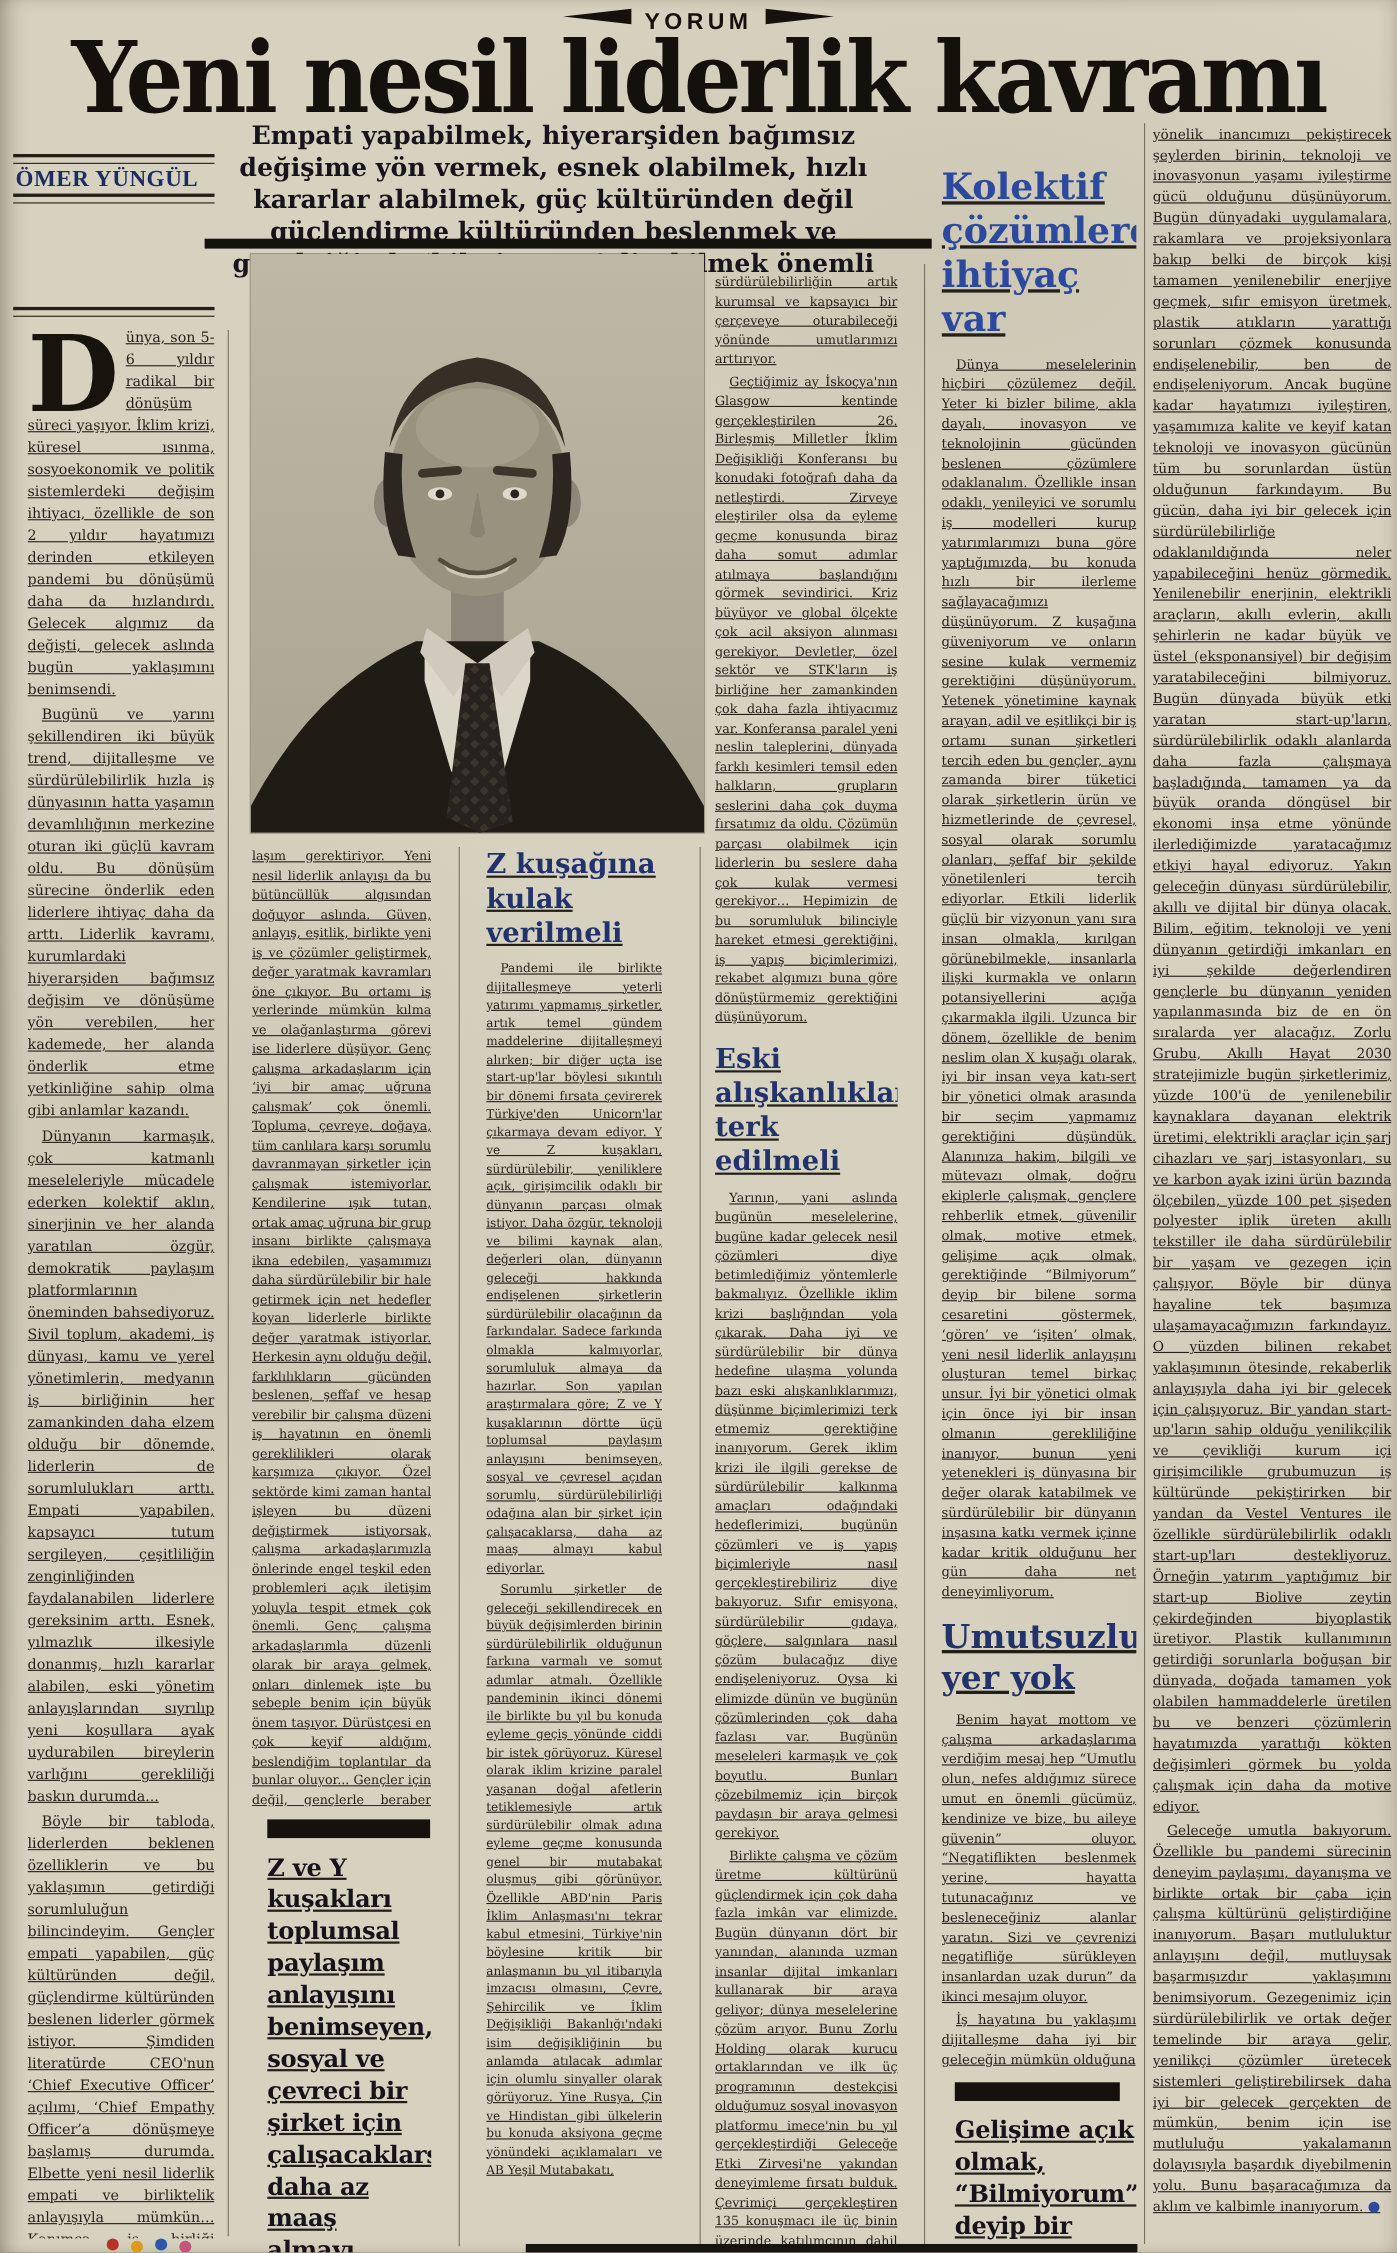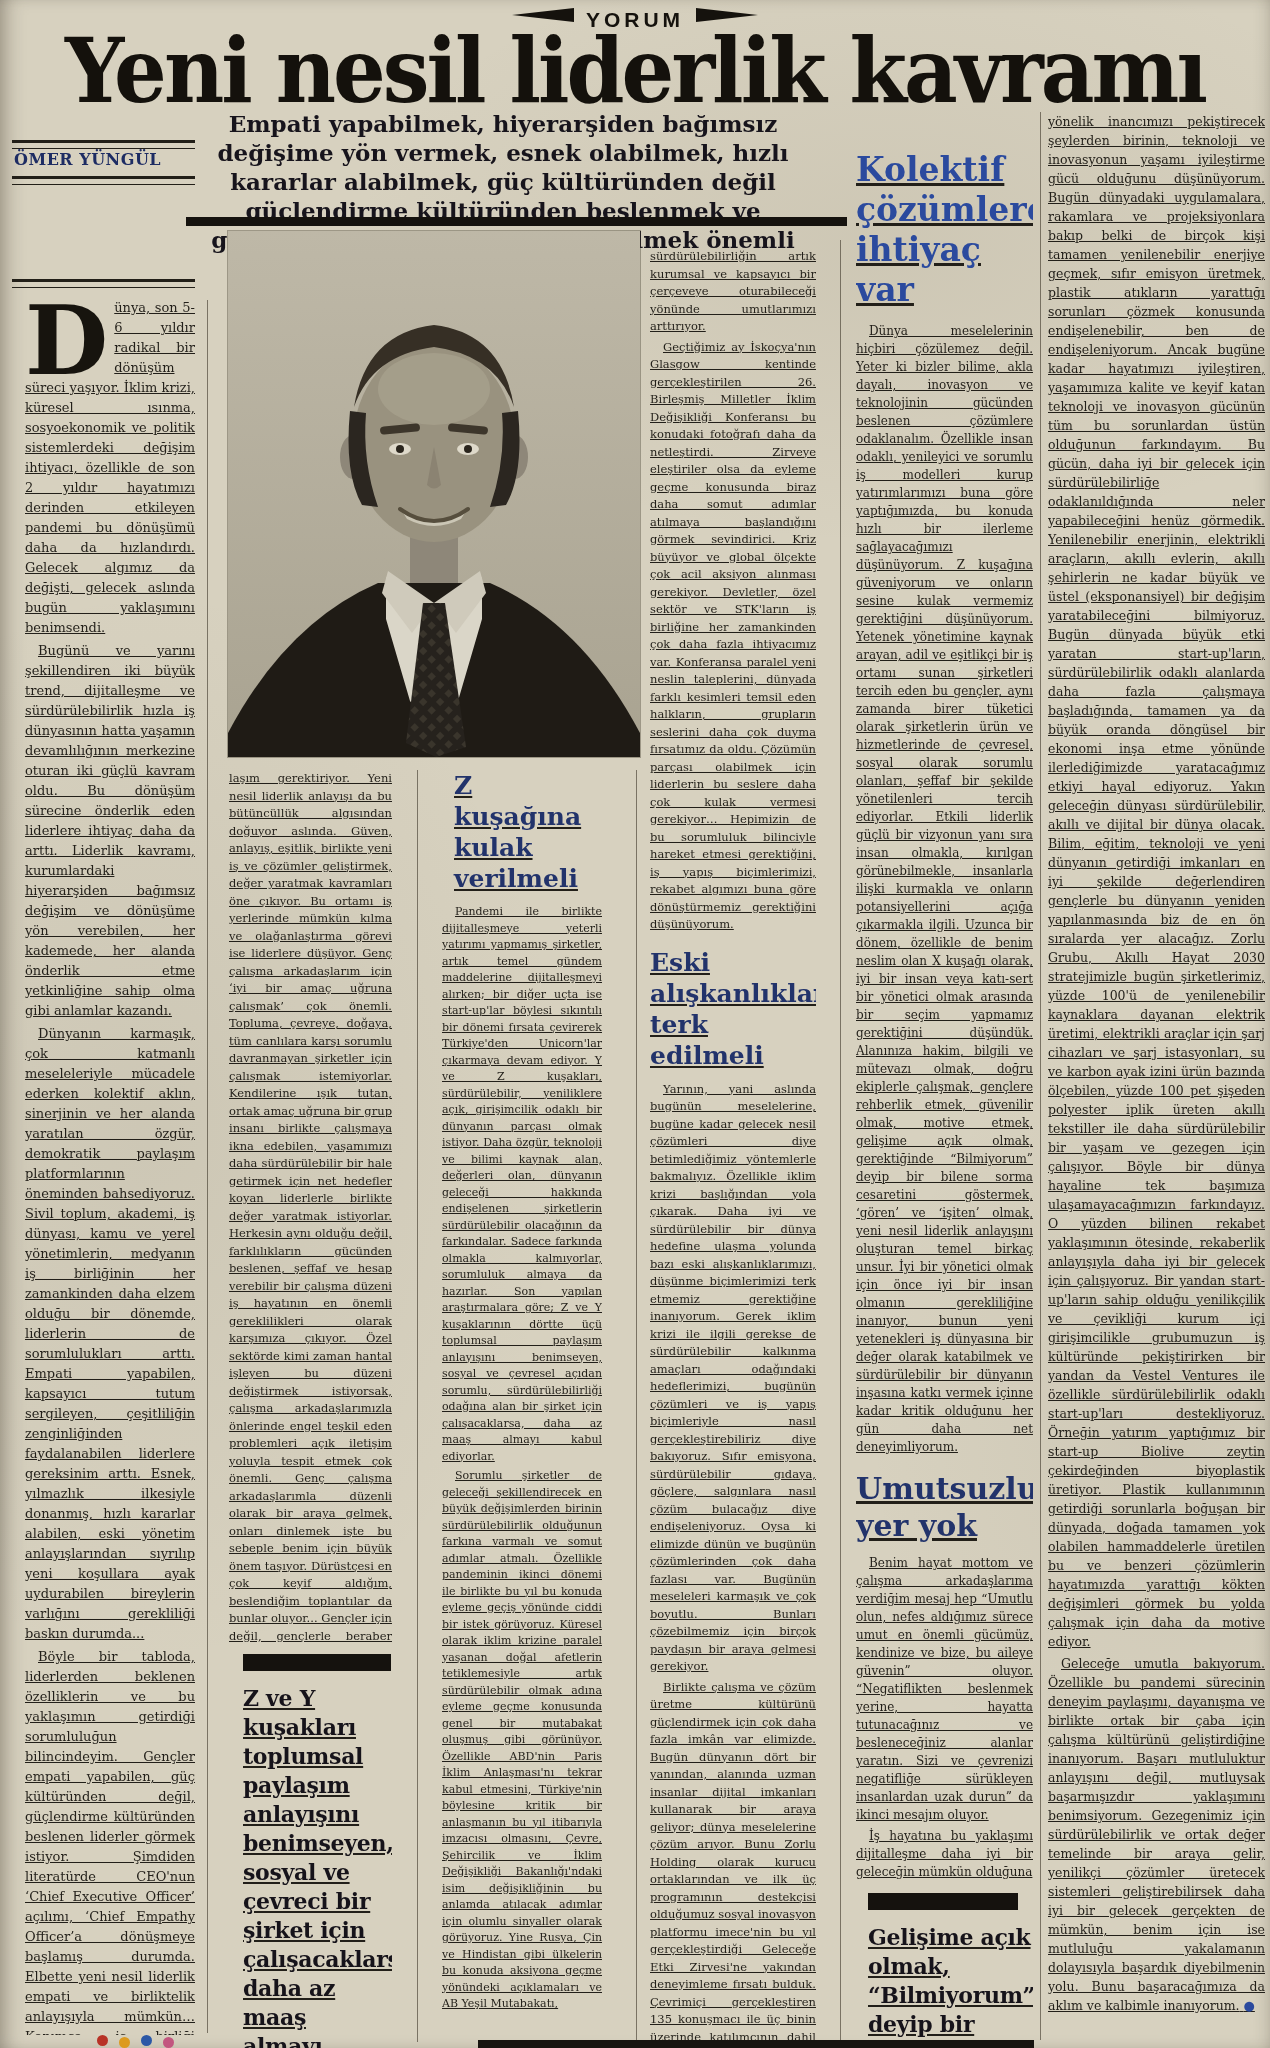--- a/index.html
+++ b/index.html
@@ -18,39 +18,39 @@
   
   .yorum{top:8px;left:0;width:100%;display:flex;align-items:flex-start;justify-content:center;gap:12px;}
   .yorum .word{font-family:"Liberation Sans",sans-serif;font-weight:bold;font-size:21px;letter-spacing:4px;color:#15120d;}
   .tri-l{width:0;height:0;border-top:7px solid transparent;border-bottom:7px solid transparent;border-right:62px solid #15120d;}
   .tri-r{width:0;height:0;border-top:7px solid transparent;border-bottom:7px solid transparent;border-left:62px solid #15120d;}
   
   .headline{top:26px;left:10px;width:1250px;text-align:center;font-size:83px;font-weight:bold;
     letter-spacing:-3px;line-height:1.0;color:#14110c;transform:scaleY(1.08);transform-origin:top;}
   
   .rule2{height:5px;border-top:3px solid #221f18;border-bottom:1px solid #221f18;}
-  .byname{font-size:16px;font-weight:bold;letter-spacing:.5px;color:#1d2c63;}
+  .byname{font-size:21px;font-weight:bold;letter-spacing:.5px;color:#1d2c63;font-family:Liberation Serif, serif;}
   .bio{font-size:13px;line-height:16.5px;color:#2b261d;}
   
   .lead{top:109px;left:192px;width:622px;text-align:center;font-weight:bold;font-size:23px;line-height:29px;color:#17141c;}
   .leadbar{top:217px;left:186px;width:661px;height:9px;background:#15120e;}
   
   .col{position:absolute;text-align:justify;overflow:hidden;text-decoration:underline;}
   .col p{margin:0 0 3px;text-indent:13px;}
   .col p.ni{text-indent:0;}
   .c1{left:25px;top:298px;width:170px;height:1737px;font-size:13px;line-height:20px;}
   .c2{left:229px;top:770px;width:163px;height:1278px;font-size:11.5px;line-height:17.5px;}
   .c2 .body{height:872px;overflow:hidden;}
   .c3{left:442px;top:770px;width:160px;height:1272px;font-size:11px;line-height:16.5px;}
   .c4{left:650px;top:248px;width:166px;height:1794px;font-size:11.5px;line-height:17.5px;}
   .c5{left:856px;top:150px;width:177px;height:1892px;font-size:12px;line-height:18px;}
   .c6{left:1048px;top:112px;width:217px;height:1928px;font-size:12.5px;line-height:19px;}
   .dropcap{float:left;font-size:96px;line-height:74px;font-weight:bold;color:#17140e;padding:6px 6px 0 0;}
   .subhead{font-weight:bold;text-align:left;color:#22336b;text-indent:0;}
-  .sh3{font-size:25px;line-height:31px;margin:0 12px 10px;}
+  .sh3{font-size:25px;line-height:31px;margin:0 0 10px;}
   .sh4{font-size:25px;line-height:31px;margin:13px 0 10px;}
   .sh5a{font-size:33px;line-height:40px;margin:0 0 12px;color:#2b4a9e;}
   .sh5b{font-size:30px;line-height:37px;margin:14px 0 10px;}
   .qbar{height:17px;background:#15120e;margin:12px 0 13px 14px;width:148px;}
   .pquote{font-weight:bold;text-align:left;font-size:22px;line-height:29px;color:#16131a;padding-left:14px;letter-spacing:-0.3px;}
   .endmark{color:#2b4a9e;font-size:13px;}
   .vrule{position:absolute;width:1px;background:rgba(45,38,26,.55);}
   
   .photo{left:228px;top:231px;width:412px;height:526px;background:#b3ad9c;box-shadow:0 0 0 1px rgba(50,42,30,.35);}
   .photo svg{display:block;}

